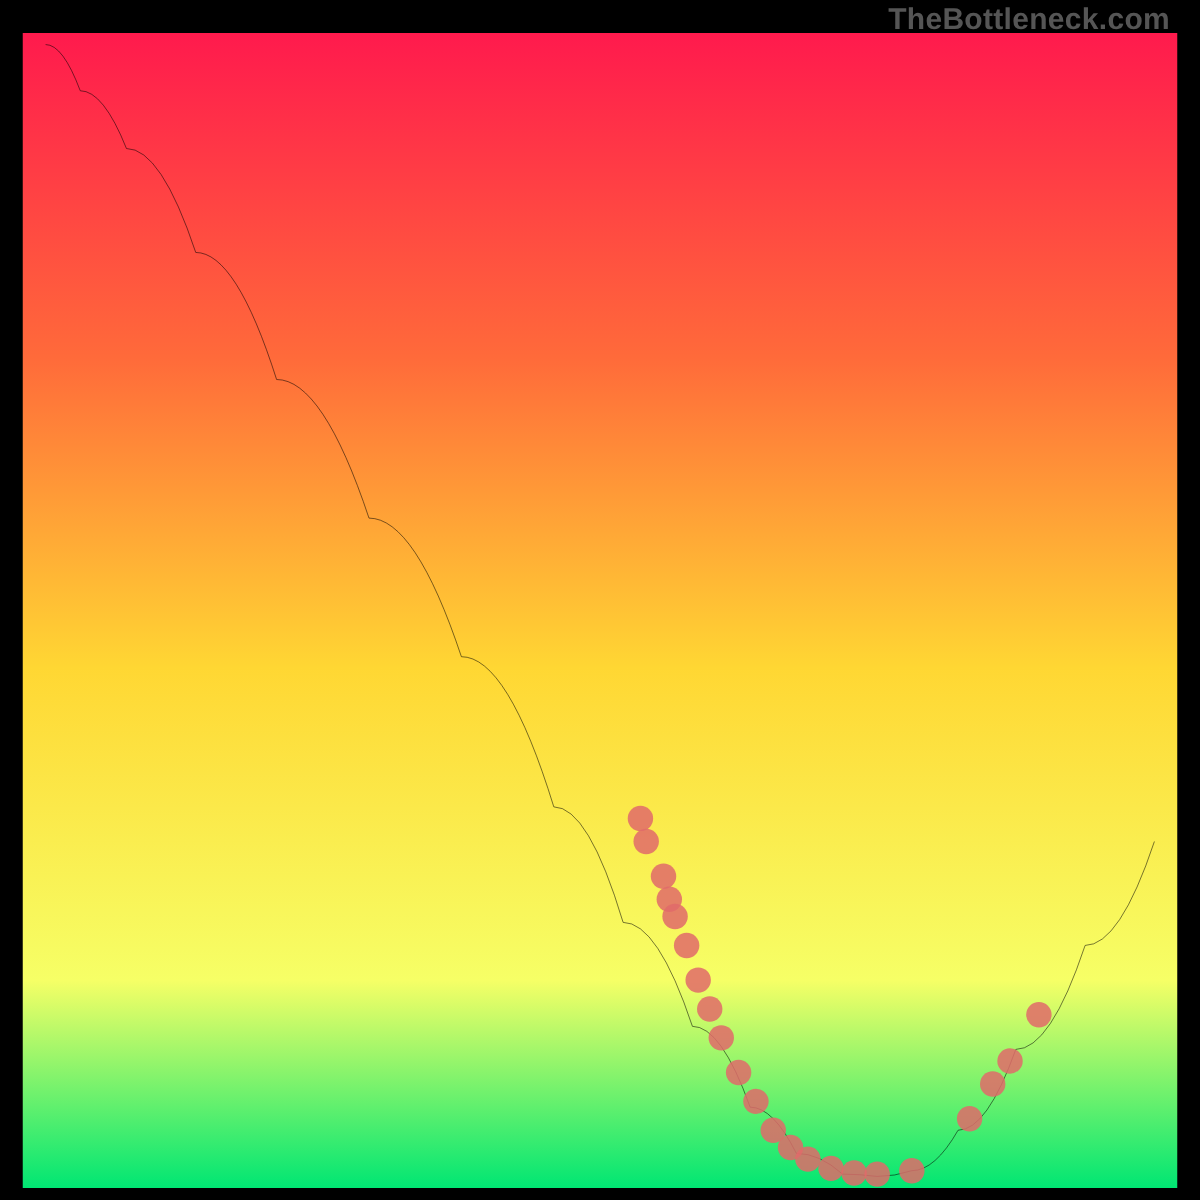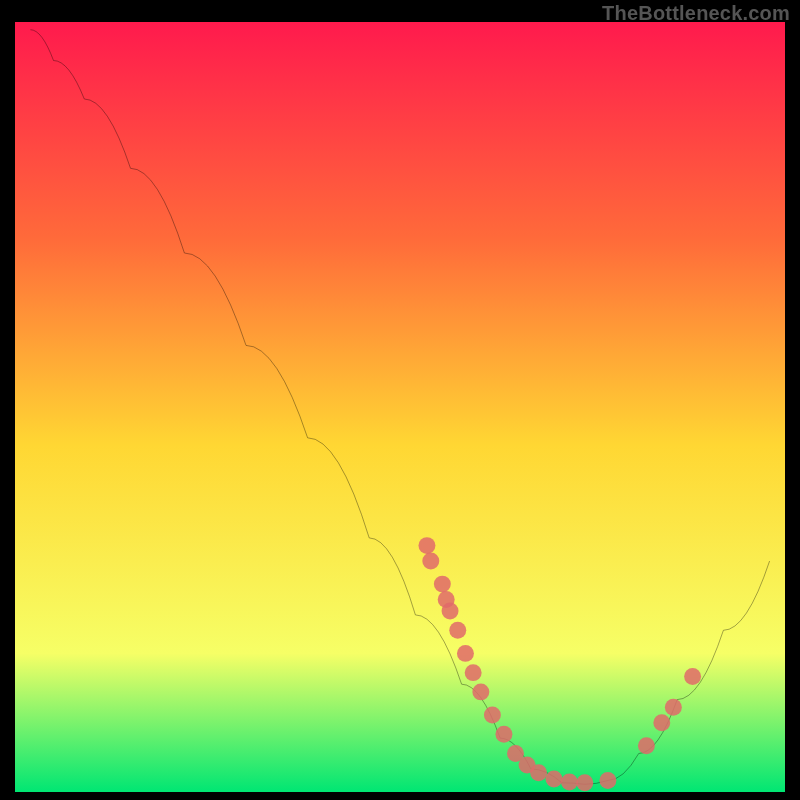--- a/index.html
+++ b/index.html
@@ -12,21 +12,21 @@
   }
   .wrapper {
     position: relative;
     width: 800px;
     height: 800px;
     background: #000;
   }
   .watermark {
     position: absolute;
     top: 2px;
-    right: 10px;
+    right: 20px;
     color: #555;
     font-size: 20px;
     font-weight: bold;
     z-index: 10;
     letter-spacing: 0.2px;
   }
   svg.plot {
     position: absolute;
     left: 15px;
     top: 22px;

